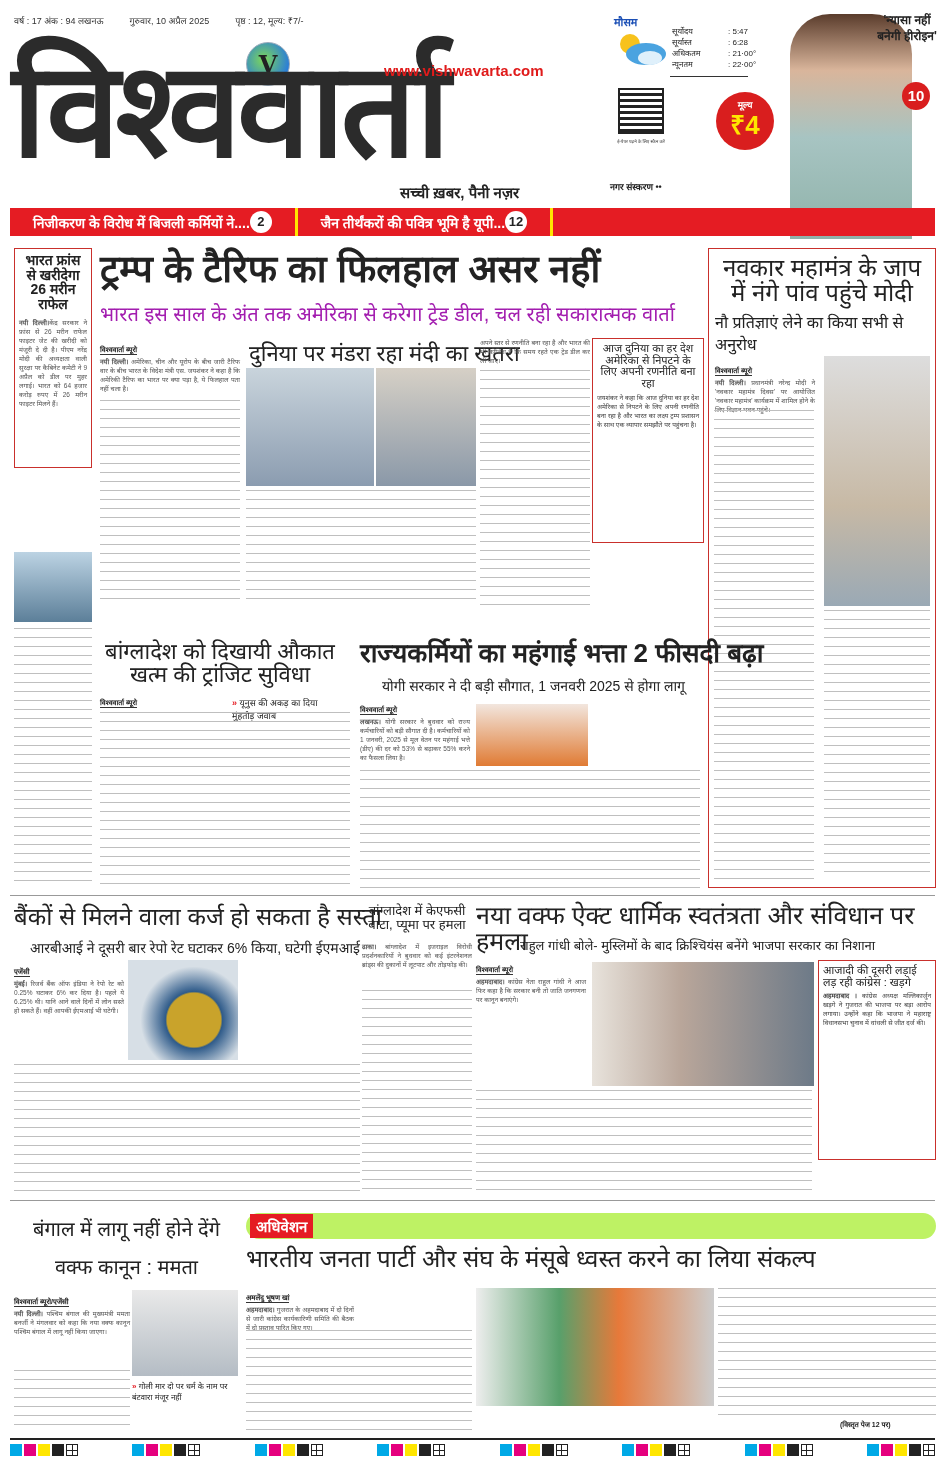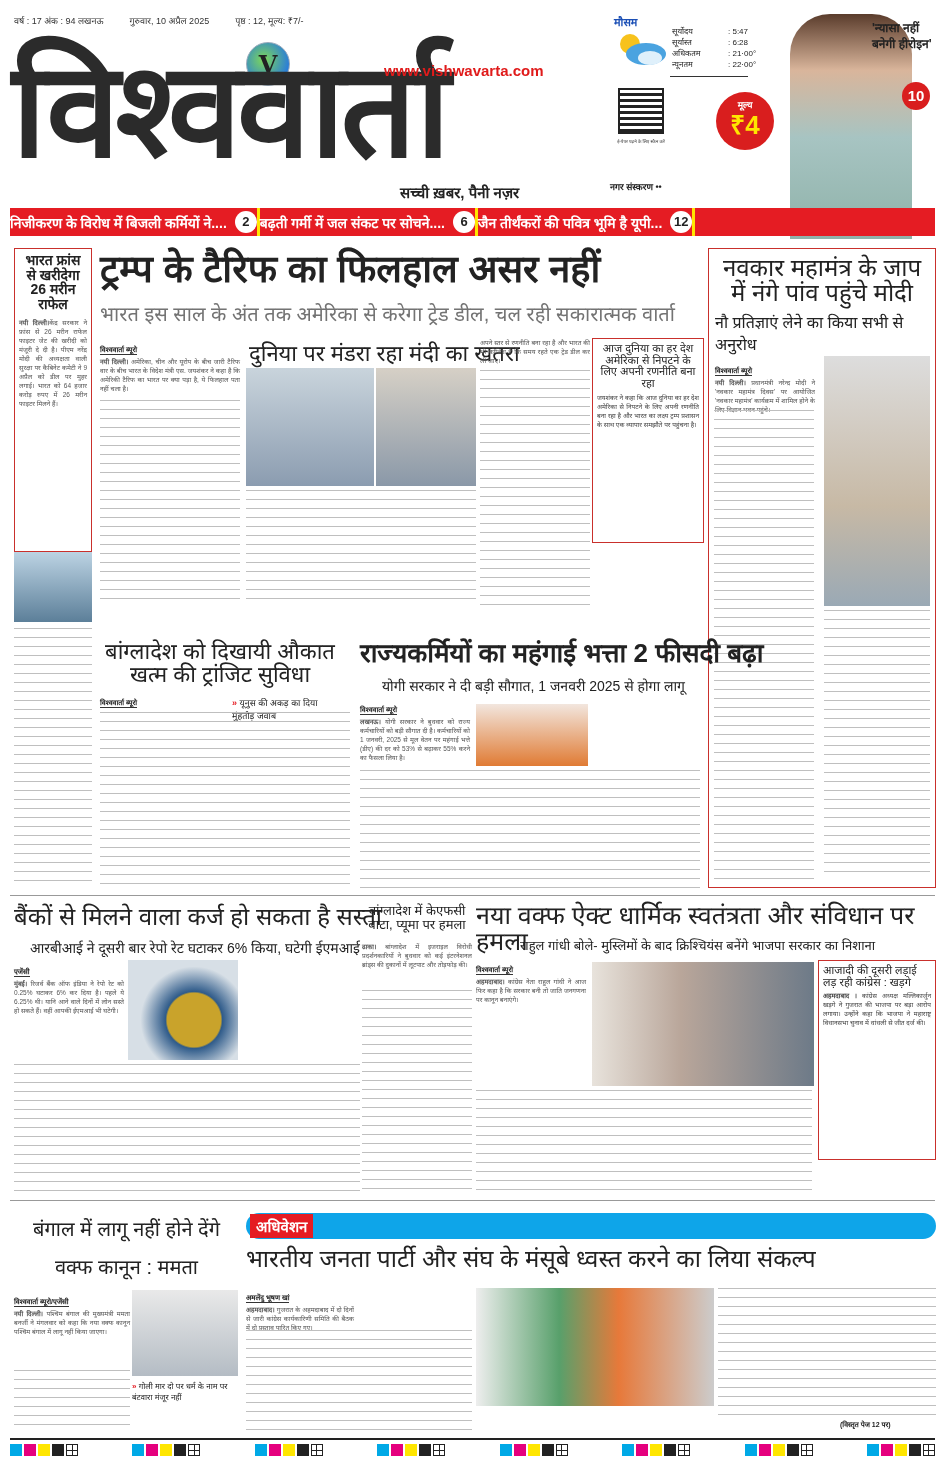--- a/index.html
+++ b/index.html
@@ -18,36 +18,36 @@
 .wx .k{width:42px}
 .wxline{top:76px;left:670px;width:78px;border-top:1px solid #333}
 .qr{top:88px;left:618px;width:46px;height:46px;background:
  repeating-linear-gradient(0deg,#222 0 3px,#fff 3px 6px),#fff;border:2px solid #222}
 .qr-cap{top:138px;left:610px;width:62px;font-size:4.5px;text-align:center;color:#333}
 .price{top:92px;left:716px;width:58px;height:58px;border-radius:50%;background:#d91e1e;color:#ffe600;text-align:center}
 .price .l{color:#fff;font-size:9px;font-weight:bold;padding-top:6px}
 .price .v{font-size:26px;font-weight:bold;line-height:28px}
 .edition{top:180px;left:610px;font-size:9px;font-weight:bold}
 .actress{top:14px;left:790px;width:122px;height:225px;background:linear-gradient(180deg,#5a3c2c 0%,#d9b59b 25%,#a7c4c2 55%,#8fb2a9 100%);border-radius:40px 40px 0 0}
-.teaser{top:20px;left:872px;width:70px;text-align:left;font-size:12px;font-weight:bold;line-height:16px;color:#222}
+.teaser{top:12px;left:872px;width:70px;text-align:center;font-size:12px;font-weight:bold;line-height:16px;color:#222}
 .pg10{top:82px;left:902px;width:28px;height:28px;border-radius:50%;background:#d91e1e;color:#fff;font-weight:bold;font-size:15px;text-align:center;line-height:28px}
 .ticker{top:208px;left:10px;width:925px;height:28px;background:#e51c23;display:flex;align-items:center}
-.tk{color:#fff;font-weight:bold;font-size:14px;display:flex;align-items:center;gap:8px;padding:0 0;border-right:3px solid #ffe600;height:100%}
+.tk{color:#fff;font-weight:bold;font-size:14px;display:flex;align-items:center;gap:0;padding:0 23px;border-right:3px solid #ffe600;height:100%}
 .tk .n{width:22px;height:22px;border-radius:50%;background:#fff;color:#222;text-align:center;line-height:22px;font-size:13px}
 .box{border:1px solid #c9302c}
 .h1{font-weight:bold;color:#222;line-height:1.05}
 .cols{font-size:6.5px;line-height:9px;color:#555;text-align:justify}
 .by{font-size:7px;font-weight:bold;border-bottom:1px solid #333;display:inline-block;margin-bottom:2px}
 .img{background:#9aa4ae}
 .rule{border-top:1px solid #999}
 .reg{top:1444px;left:10px;width:925px;display:flex;justify-content:space-between}
 .rg{display:flex;gap:2px}
 .rg i{display:block;width:12px;height:12px}
 .botline{top:1438px;left:10px;width:925px;border-top:2px solid #222}
-.pill{top:1213px;left:246px;width:690px;height:26px;background:#0ea5e9;border-radius:13px;display:flex;align-items:center}
+.pill{top:1213px;left:246px;width:690px;height:26px;background:#bef264;border-radius:13px;display:flex;align-items:center}
 .pill .tag{background:#e51c23;color:#fff;font-weight:bold;font-size:15px;padding:2px 6px;margin-left:4px}
 .pill .t{font-size:16px;padding-left:10px;color:#222}
 .txt{background:repeating-linear-gradient(180deg,#bfbfbf 0 1px,transparent 1px 9px)}
 </style>
 </head>
 <body>
 
 <div class="abs meta">
   <span>वर्ष : 17 अंक : 94 लखनऊ</span>
   <span>गुरुवार, 10 अप्रैल 2025</span>
@@ -95,38 +95,34 @@
 <div class="abs actress"></div>
 <div class="abs teaser">'न्यासा नहीं बनेगी हीरोइन'</div>
 <div class="abs pg10">10</div>
 
 <div class="abs ticker">
   <div class="tk">
       <span>निजीकरण के विरोध में बिजली कर्मियों ने....</span>
       <span class="n">2</span>
     </div>
   <div class="tk">
-      <span>बढ़ती गर्मी में जल संकट पर सोचने....</span>
-      <span class="n">6</span>
-    </div>
-  <div class="tk">
       <span>जैन तीर्थंकरों की पवित्र भूमि है यूपी...</span>
       <span class="n">12</span>
     </div>
 </div>
 
-<div class="abs box" style="top:248px;left:14px;width:78px;height:304px;padding:4px">
+<div class="abs box" style="top:248px;left:14px;width:78px;height:220px;padding:4px">
   <div class="h1" style="font-size:14px;text-align:center">भारत फ्रांस से खरीदेगा 26 मरीन राफेल</div>
   <div class="cols" style="margin-top:6px"><b>नयी दिल्ली।</b><span>केंद्र सरकार ने फ्रांस से 26 मरीन राफेल फाइटर जेट की खरीदी को मंजूरी दे दी है। पीएम नरेंद्र मोदी की अध्यक्षता वाली सुरक्षा पर कैबिनेट कमेटी ने 9 अप्रैल को डील पर मुहर लगाई। भारत को 64 हजार करोड़ रुपए में 26 मरीन फाइटर मिलने हैं।</span></div>
 </div>
 <div class="abs img" style="top:552px;left:14px;width:78px;height:70px;background:linear-gradient(#bcd3e3,#5c7f99)"></div>
 <div class="abs txt" style="top:628px;left:14px;width:78px;height:260px"></div>
 
 <div class="abs h1" style="top:250px;left:100px;font-size:38px">ट्रम्प के टैरिफ का फिलहाल असर नहीं</div>
-<div class="abs" style="top:300px;left:100px;font-size:20px;color:#737373">भारत इस साल के अंत तक अमेरिका से करेगा ट्रेड डील, चल रही सकारात्मक वार्ता</div>
+<div class="abs" style="top:300px;left:100px;font-size:20px;color:#a21caf">भारत इस साल के अंत तक अमेरिका से करेगा ट्रेड डील, चल रही सकारात्मक वार्ता</div>
 <div class="abs" style="top:338px;left:100px;width:140px">
   <div class="by">विश्ववार्ता ब्यूरो</div>
   <div class="cols"><b>नयी दिल्ली।</b> <span>अमेरिका, चीन और यूरोप के बीच जारी टैरिफ वार के बीच भारत के विदेश मंत्री एस. जयशंकर ने कहा है कि अमेरिकी टैरिफ का भारत पर क्या पड़ा है, ये फिलहाल पता नहीं चला है।</span></div>
 </div>
 <div class="abs txt" style="top:400px;left:100px;width:140px;height:205px"></div>
 <div class="abs h1" style="top:342px;left:249px;font-size:22px;font-weight:normal">दुनिया पर मंडरा रहा मंदी का खतरा</div>
 <div class="abs img" style="top:368px;left:246px;width:128px;height:118px;background:linear-gradient(#c9d4dc,#8b9cb0)"></div>
 <div class="abs img" style="top:368px;left:376px;width:100px;height:118px;background:linear-gradient(#d6d0c6,#8a98a8)"></div>
 <div class="abs txt" style="top:490px;left:246px;width:230px;height:115px"></div>
 <div class="abs cols" style="top:338px;left:480px;width:110px">अपने स्तर से रणनीति बना रहा है और भारत की भी कोशिश है कि समय रहते एक ट्रेड डील कर ली जाए।</div>

